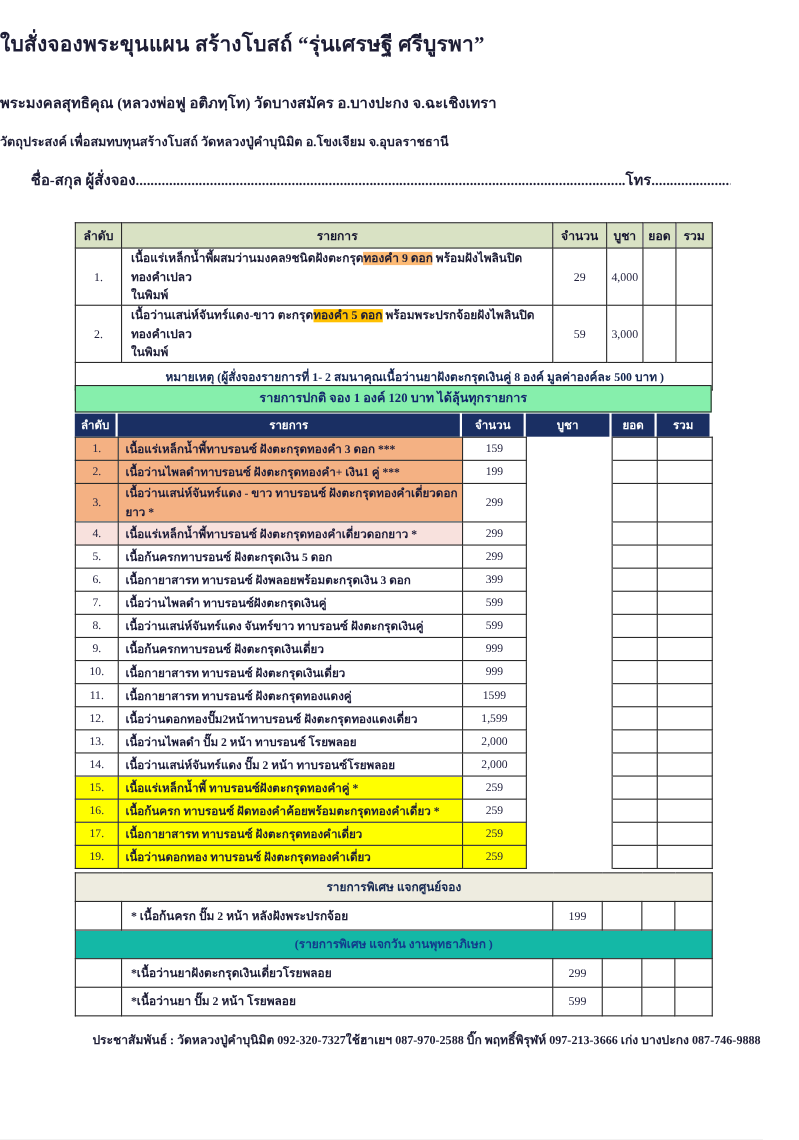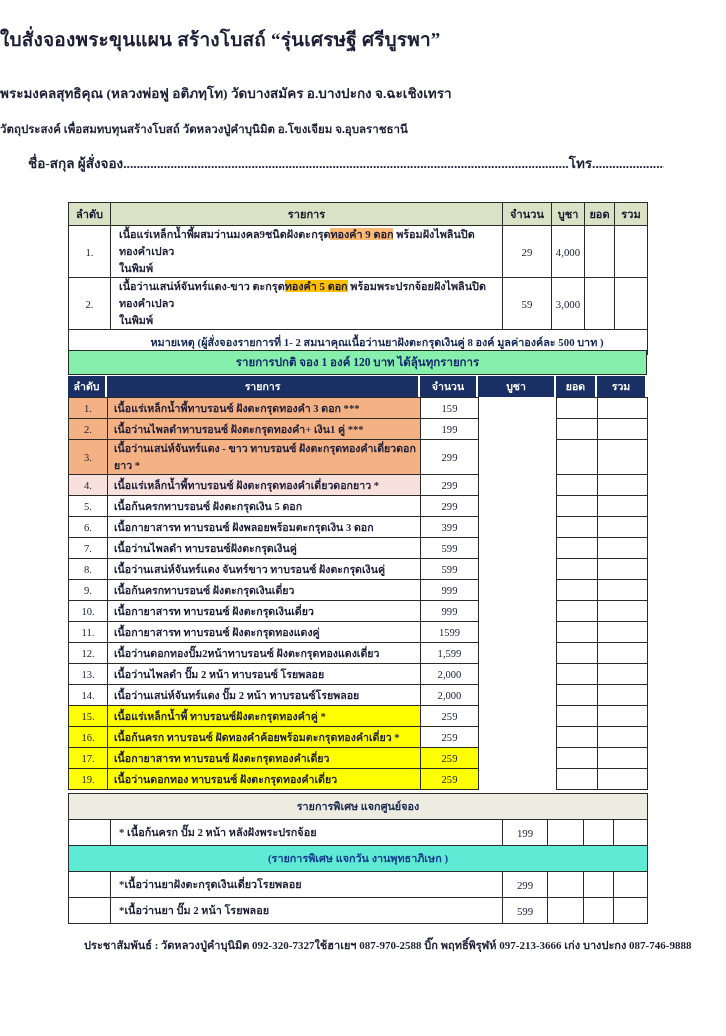--- a/index.html
+++ b/index.html
@@ -50,21 +50,21 @@
   .t2 td.c2{text-align:center;color:#23233f;margin-top:24px;}
   .t2 td.c3{border-top:none;border-bottom:none;}
   .bg-orange{background:#f4b183;}
   .bg-pink{background:#f8e1dd;}
   .bg-yellow{background:#ffff00;}
 
   
   .sp{top:793px;left:68px;}
   .sp td{height:25px;font-size:10.8px;}
   .sp .merged-beige{background:#eeece0;text-align:center;font-weight:bold;color:#14264f;}
-  .sp .merged-blue{background:#5eead4;text-align:center;font-weight:bold;color:#123a8c;}
+  .sp .merged-blue{background:#14b8a6;text-align:center;font-weight:bold;color:#123a8c;}
   .sp td.c1{padding-left:8px;font-weight:bold;}
   .sp td.c2{text-align:center;color:#23233f;}
 
   .footer1{top:936px;left:84px;width:600px;font-size:11px;white-space:nowrap;}
   .footer2{top:968px;left:88px;width:560px;font-size:11px;white-space:nowrap;}
 </style>
 </head>
 <body>
 
 <div class="page">

